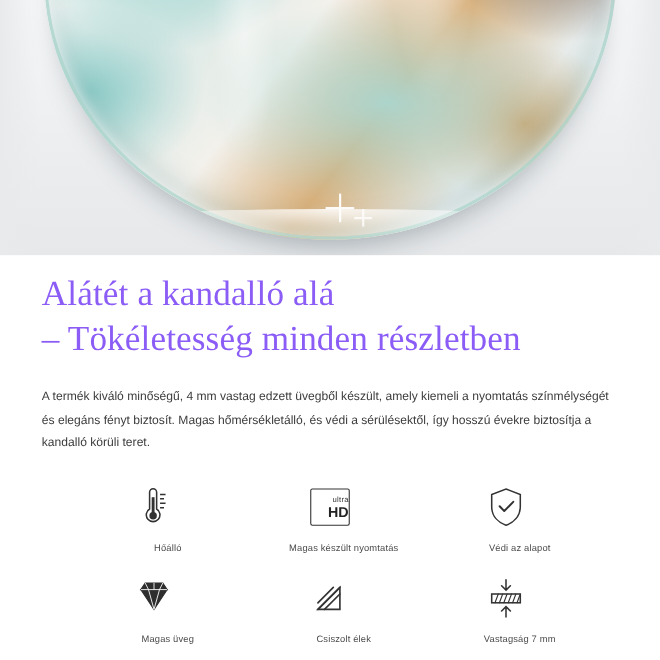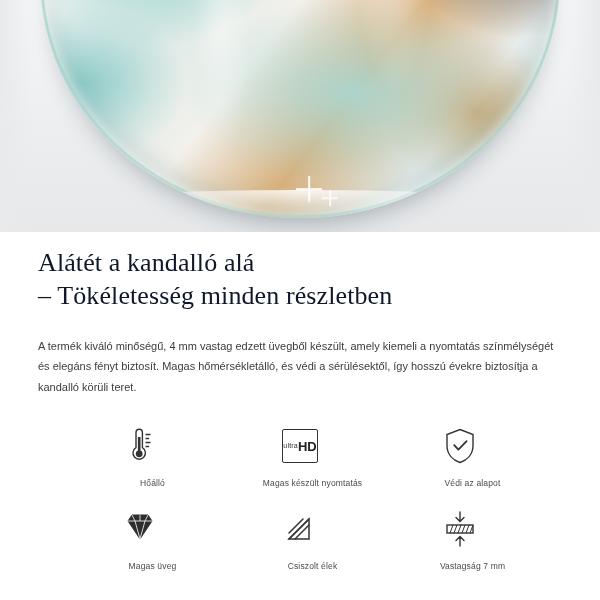--- a/index.html
+++ b/index.html
@@ -106,23 +106,23 @@
   }
   .edge-left  { left: 0;  background: linear-gradient(90deg, #e9eaec 0%, rgba(233,234,236,0) 100%); }
   .edge-right { right: 0; background: linear-gradient(270deg, #e9eaec 0%, rgba(233,234,236,0) 100%); }
 
   
   .content {
     padding: 0 38px;
   }
   .headline {
     font-family: "Liberation Serif", serif;
-    font-size: 26px;
+    font-size: 32px;
     line-height: 1.27;
-    color: #0f172a;
+    color: #8b5cf6;
     font-weight: 400;
     margin-top: 14px;
     letter-spacing: .1px;
   }
   .headline .line2 { display: block; }
 
   .paragraph {
     margin-top: 24px;
     font-size: 11px;
     line-height: 1.85;
@@ -157,22 +157,22 @@
     text-align: center;
     letter-spacing: .15px;
     padding-left: 25px;
   }
   .ultrahd {
     width: 36px;
     height: 34px;
     border: 1.4px solid #333;
     border-radius: 2px;
     display: flex;
-    flex-direction: row;
-    align-items: center;
+    flex-direction: column;
+    align-items: flex-end;
     justify-content: center;
     line-height: 1;
   }
   .ultrahd .u1 { font-size: 7px; color: #333; letter-spacing: .2px; margin-bottom: 1px; }
   .ultrahd .u2 { font-size: 13px; font-weight: bold; color: #222; }
 </style>
 </head>
 <body>
 
 <div class="hero">

